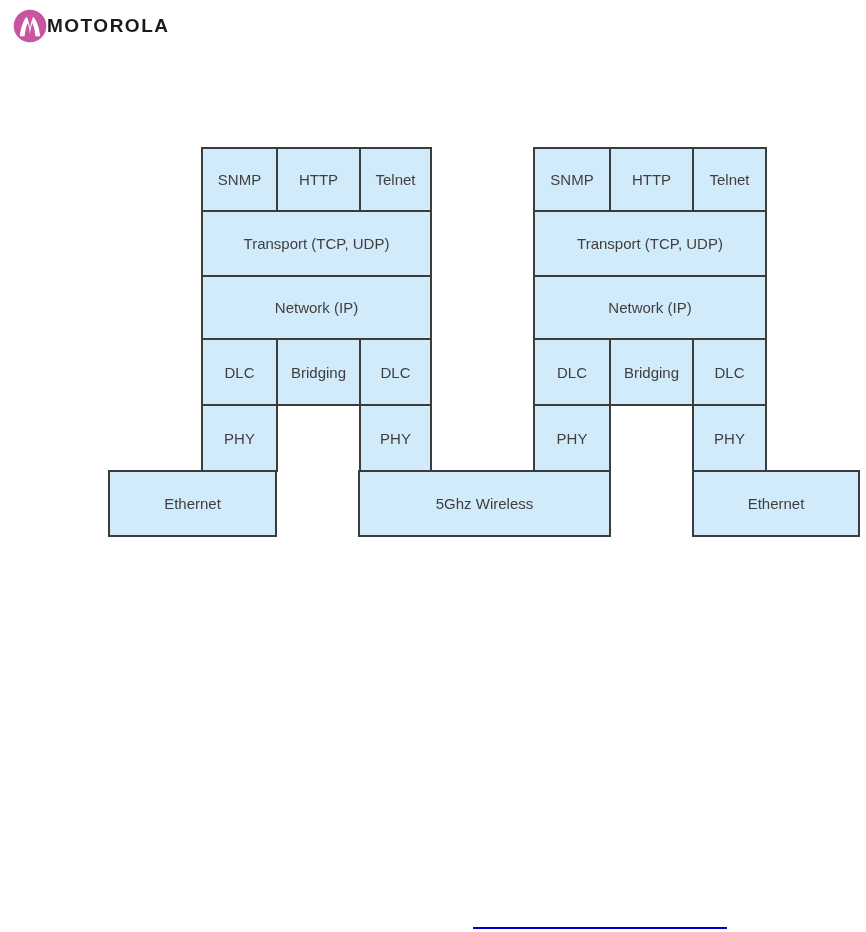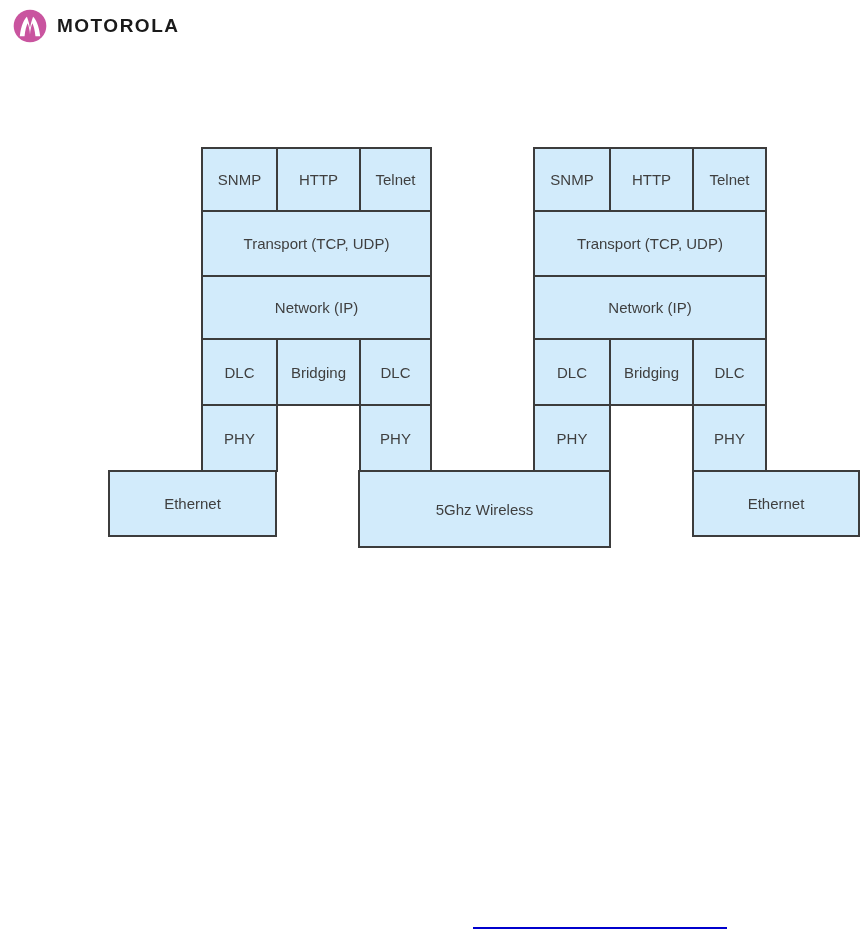--- a/index.html
+++ b/index.html
@@ -10,21 +10,20 @@
     background: var(--page_bg, #ffffff);
     font-family: "Liberation Sans", sans-serif;
     overflow: hidden;
   }
   .logo {
     position: absolute;
     left: 13px;
     top: 9px;
     display: flex;
     align-items: center;
-    gap: 10px;
   }
   .logo .emblem { width: 34px; height: 34px; display: block; }
   .logo .brand {
     font-size: 19px;
     font-weight: bold;
     letter-spacing: 1.5px;
     color: var(--wordmark, #1a1a1a);
   }
   .box {
     position: absolute;
@@ -119,21 +118,21 @@
   <div class="box" style="left:533px;top:360px;width:78px;height:68px">
       <span>PHY</span>
     </div>
   <div class="box" style="left:692px;top:360px;width:75px;height:68px">
       <span>PHY</span>
     </div>
 
   <div class="box" style="left:108px;top:426px;width:169px;height:67px">
       <span>Ethernet</span>
     </div>
-  <div class="box" style="left:358px;top:426px;width:253px;height:78px">
+  <div class="box" style="left:358px;top:426px;width:253px;height:67px">
       <span>5Ghz Wireless</span>
     </div>
   <div class="box" style="left:692px;top:426px;width:168px;height:67px">
       <span>Ethernet</span>
     </div>
 
   <div class="footnote-rule"></div>
 
 </div>
 

